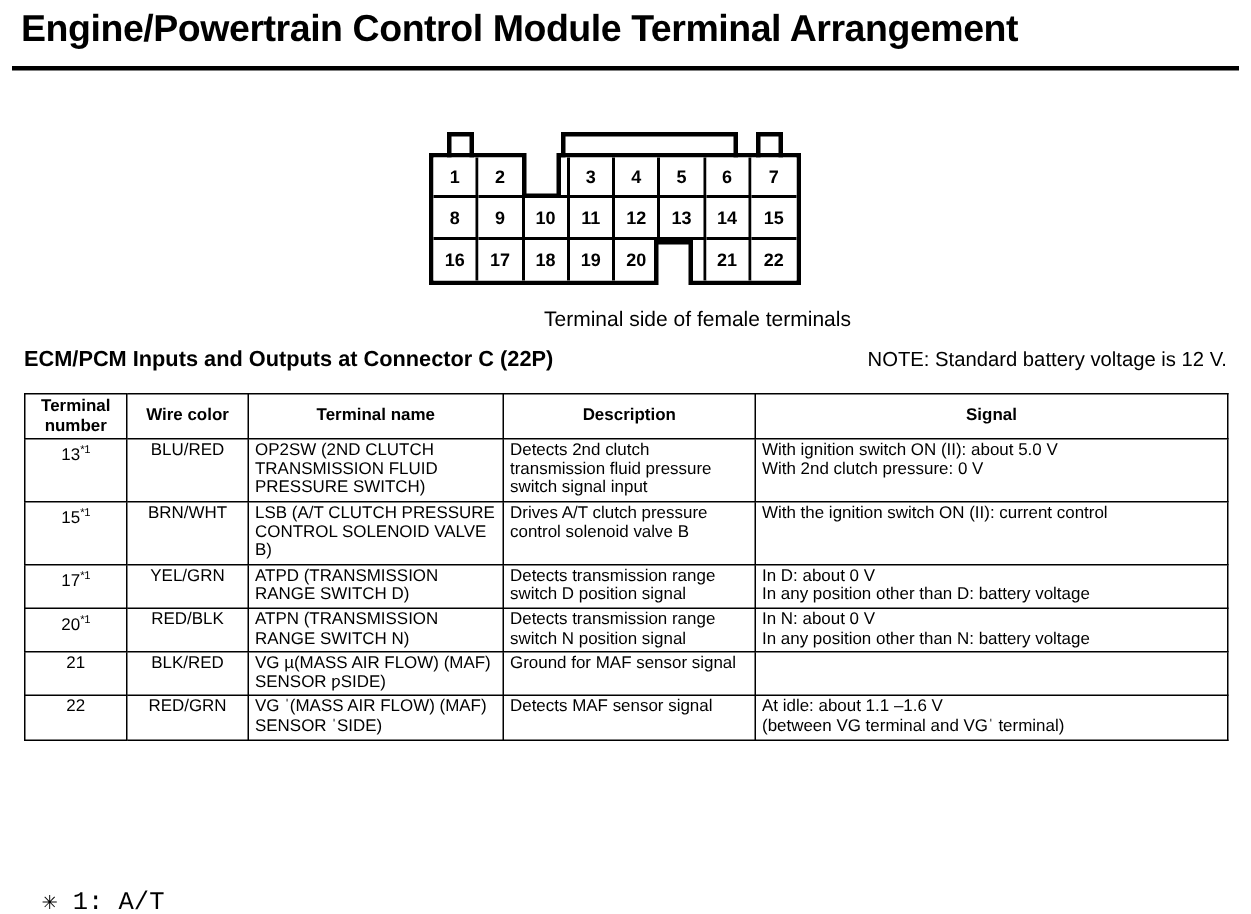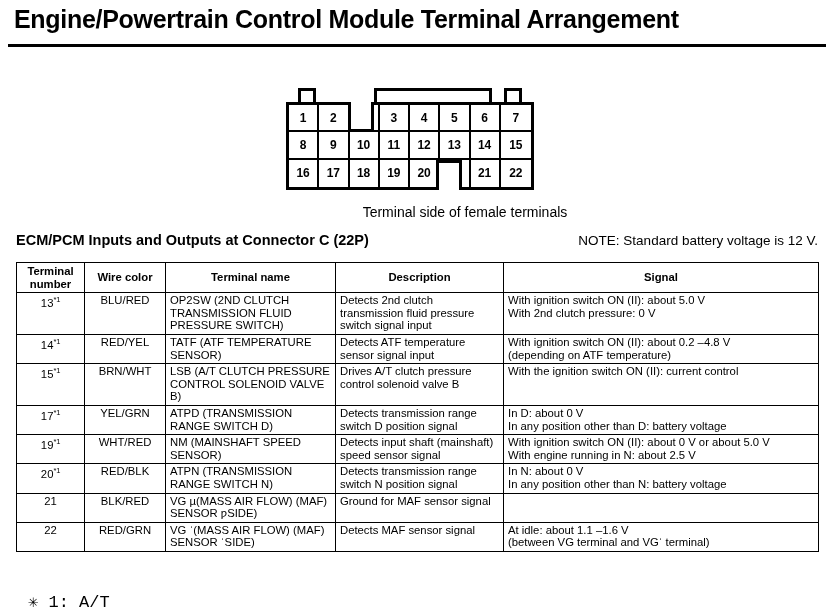--- a/index.html
+++ b/index.html
@@ -275,51 +275,35 @@
   <tbody id="table-body">
       <tr>
         <td class="c-num">13<span class="sup">*1</span></td>
         <td class="c-wire nowrapcell">BLU/RED</td>
         <td class="c-name nowrapcell">OP2SW (2ND CLUTCH TRANSMISSION FLUID PRESSURE SWITCH)</td>
         <td class="c-desc nowrapcell">Detects 2nd clutch transmission fluid pressure switch signal input</td>
         <td class="c-sig nowrapcell">With ignition switch ON (II): about 5.0 V
 With 2nd clutch pressure: 0 V</td>
       </tr>
       <tr>
-        <td class="c-num">14<span class="sup">*1</span></td>
-        <td class="c-wire nowrapcell">RED/YEL</td>
-        <td class="c-name nowrapcell">TATF (ATF TEMPERATURE SENSOR)</td>
-        <td class="c-desc nowrapcell">Detects ATF temperature sensor signal input</td>
-        <td class="c-sig nowrapcell">With ignition switch ON (II): about 0.2 –4.8 V
-(depending on ATF temperature)</td>
-      </tr>
-      <tr>
         <td class="c-num">15<span class="sup">*1</span></td>
         <td class="c-wire nowrapcell">BRN/WHT</td>
         <td class="c-name nowrapcell">LSB (A/T CLUTCH PRESSURE CONTROL SOLENOID VALVE B)</td>
         <td class="c-desc nowrapcell">Drives A/T clutch pressure control solenoid valve B</td>
         <td class="c-sig nowrapcell">With the ignition switch ON (II): current control</td>
       </tr>
       <tr>
         <td class="c-num">17<span class="sup">*1</span></td>
         <td class="c-wire nowrapcell">YEL/GRN</td>
         <td class="c-name nowrapcell">ATPD (TRANSMISSION RANGE SWITCH D)</td>
         <td class="c-desc nowrapcell">Detects transmission range switch D position signal</td>
         <td class="c-sig nowrapcell">In D: about 0 V
 In any position other than D: battery voltage</td>
       </tr>
       <tr>
-        <td class="c-num">19<span class="sup">*1</span></td>
-        <td class="c-wire nowrapcell">WHT/RED</td>
-        <td class="c-name nowrapcell">NM (MAINSHAFT SPEED SENSOR)</td>
-        <td class="c-desc nowrapcell">Detects input shaft (mainshaft) speed sensor signal</td>
-        <td class="c-sig nowrapcell">With ignition switch ON (II): about 0 V or about 5.0 V
-With engine running in N: about 2.5 V</td>
-      </tr>
-      <tr>
         <td class="c-num">20<span class="sup">*1</span></td>
         <td class="c-wire nowrapcell">RED/BLK</td>
         <td class="c-name nowrapcell">ATPN (TRANSMISSION RANGE SWITCH N)</td>
         <td class="c-desc nowrapcell">Detects transmission range switch N position signal</td>
         <td class="c-sig nowrapcell">In N: about 0 V
 In any position other than N: battery voltage</td>
       </tr>
       <tr>
         <td class="c-num">21</td>
         <td class="c-wire nowrapcell">BLK/RED</td>

